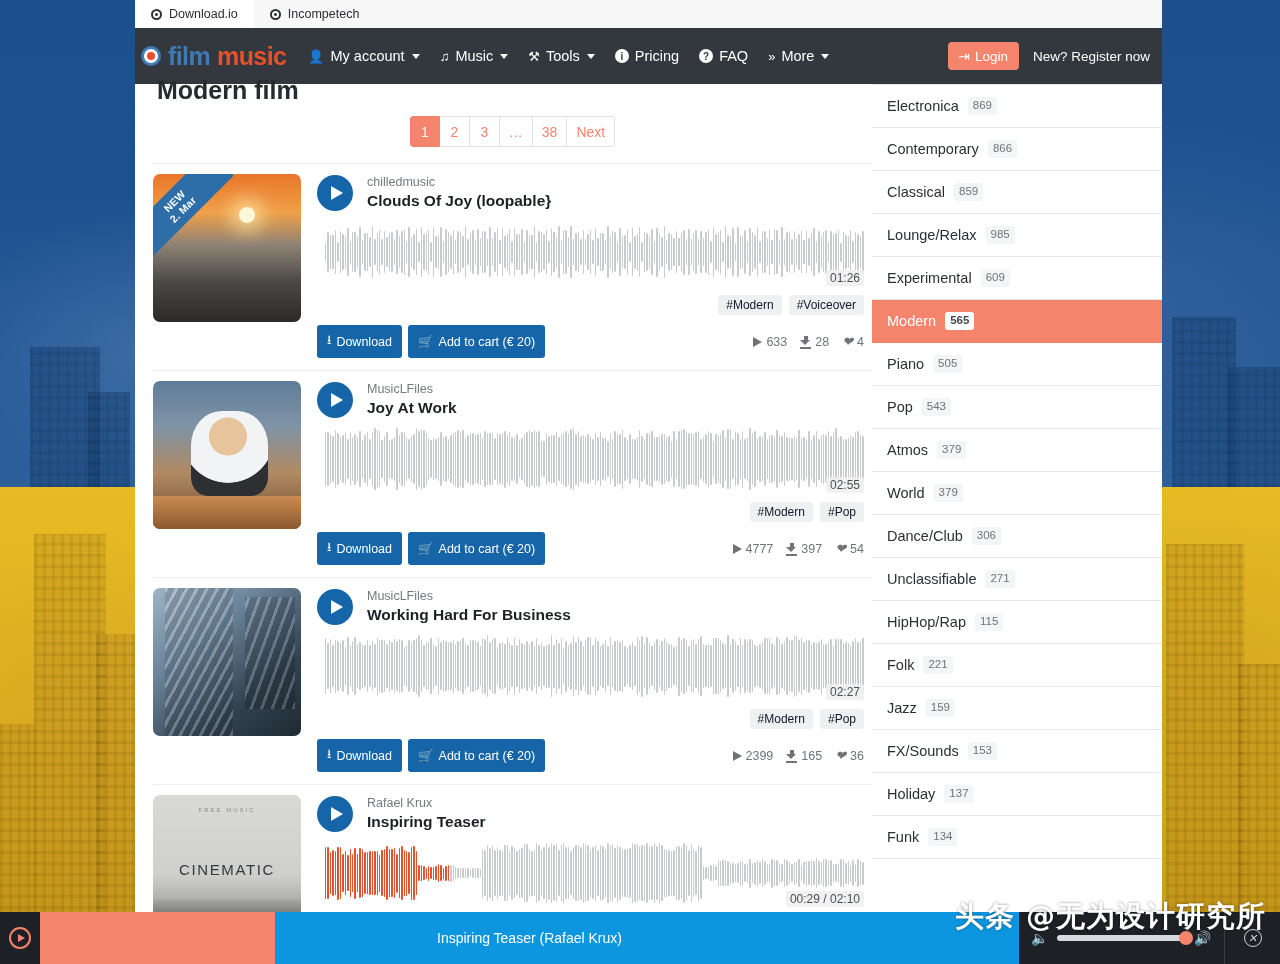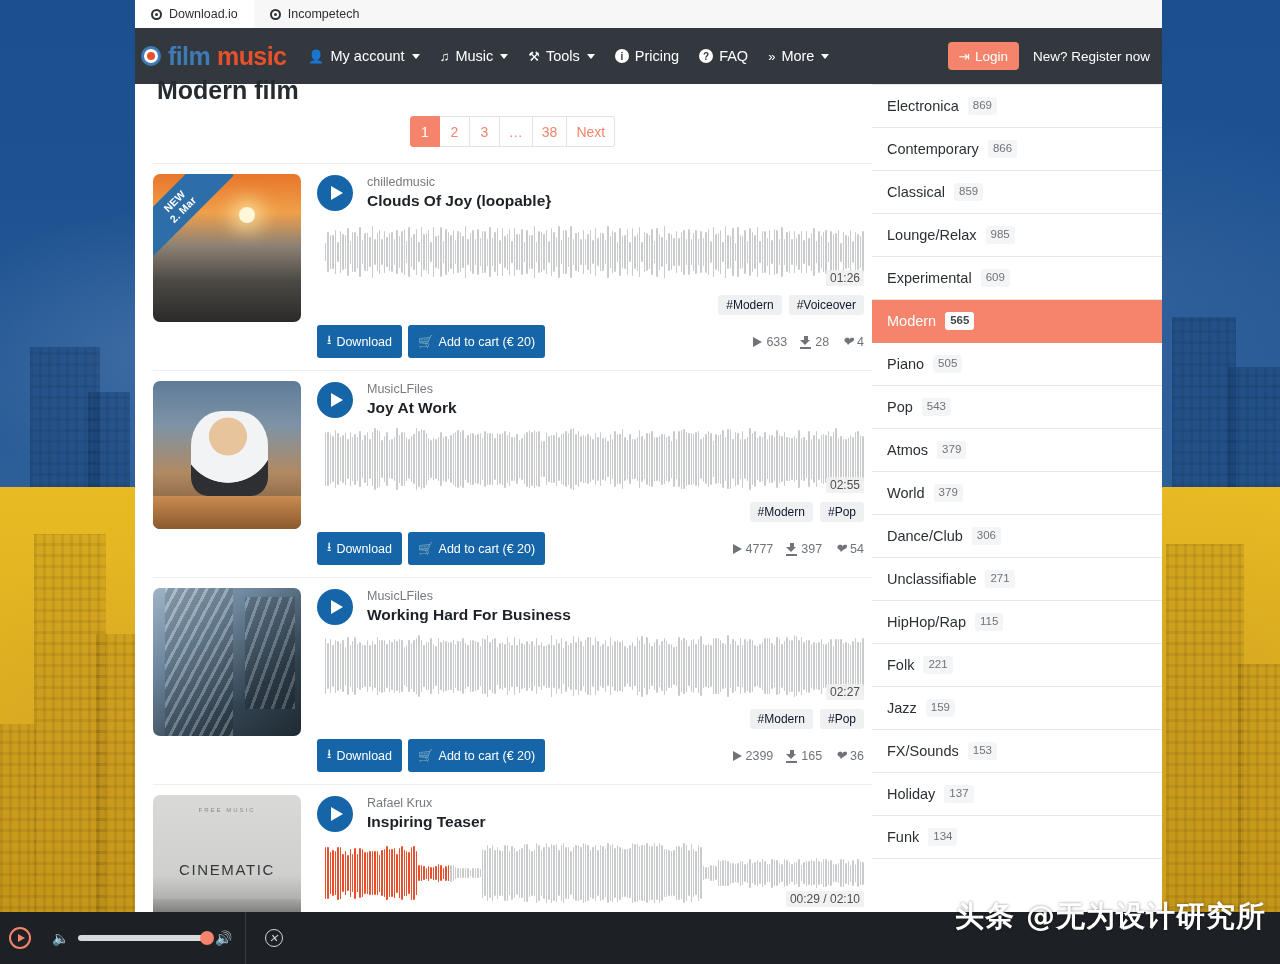--- a/index.html
+++ b/index.html
@@ -1509,20 +1509,24 @@
           </div>
         </div>
     </div>
   </div>
 </div>
 
 <div id="player">
   <div id="pl-play">
     <i></i>
   </div>
+  <div id="pl-bar">
+    <div id="pl-prog" style="width: 24%;"></div>
+    <div id="pl-label">Inspiring Teaser (Rafael Krux)</div>
+  </div>
   <div id="pl-vol">
     <span class="spk">🔈</span>
     <div id="vol-track" style="--v: 100%;">
       <div id="vol-knob"></div>
     </div>
     <span class="spk">🔊</span>
   </div>
   <div id="pl-close">
     <i>✕</i>
   </div>

